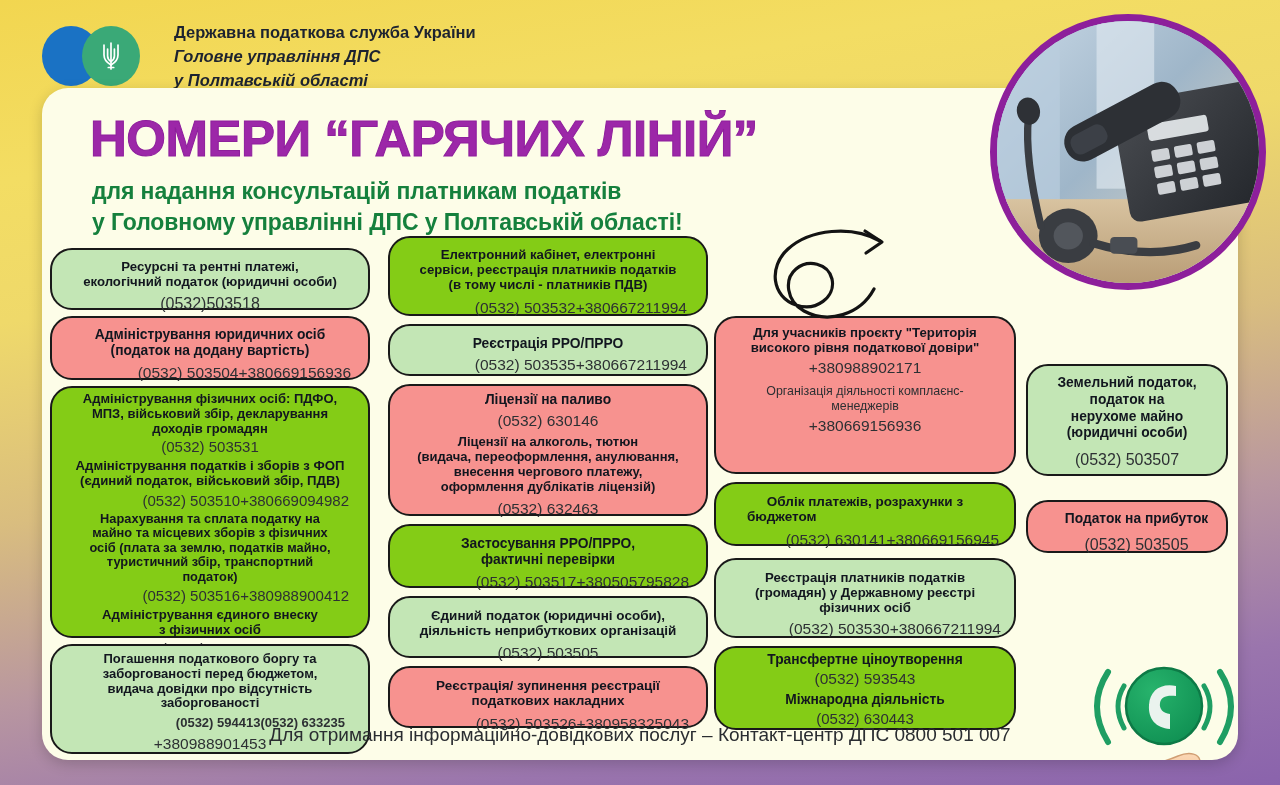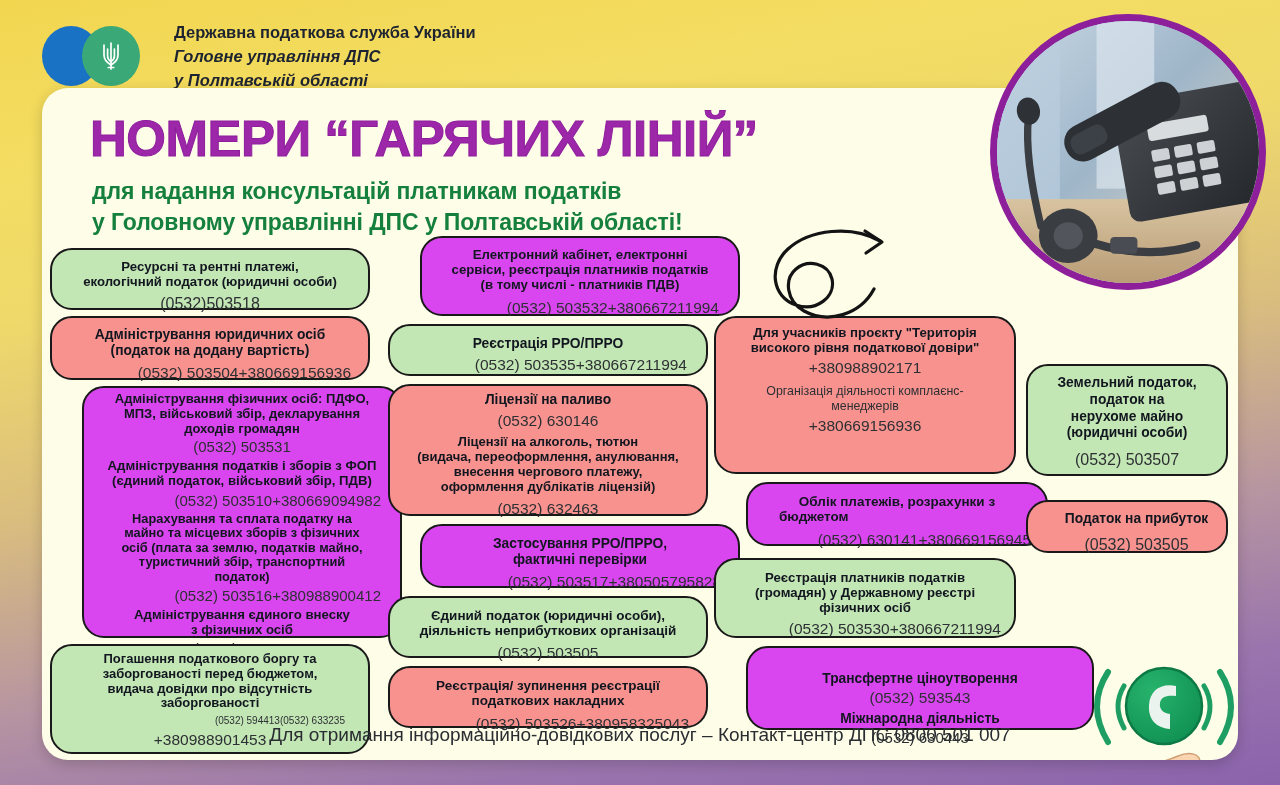--- a/index.html
+++ b/index.html
@@ -47,21 +47,21 @@
     font-size:23px;font-weight:bold;color:#15803d;line-height:1.33;
     letter-spacing:-0.1px;
   }
   .swirl{position:absolute;left:690px;top:135px;width:160px;height:130px;z-index:5;}
 
   
   .box{position:absolute;border:2px solid #191919;border-radius:22px;
        box-sizing:border-box;padding:6px 9px;text-align:center;}
   .box.green{background:#c3e6b5;}
   .box.red{background:#f7928f;}
-  .box.blue{background:#d946ef;margin-left:32px;}
+  .box.blue{background:#84cc16;}
   .t{font-weight:bold;color:#12161f;line-height:1.14;}
   .p{color:#2d3033;line-height:1.2;}
   .row{display:flex;justify-content:flex-end;align-items:baseline;}
 
   
   .callicon{position:absolute;left:1022px;top:562px;width:200px;height:160px;z-index:4;}
 
   .footer{
     position:absolute;left:0;right:0;bottom:14px;text-align:center;
     font-size:19px;color:#2a2d31;
@@ -216,21 +216,21 @@
     <div class="p" style="font-size:15px;padding-top:2px;">(0532) 503511</div>
   </div>
 
   <div class="box green" style="left:8px;top:556px;width:320px;height:110px;padding-top:6px;">
     <div class="t" style="font-size:13px;">
       <div>Погашення податкового боргу та</div>
       <div>заборгованості перед бюджетом,</div>
       <div>видача довідки про відсутність</div>
       <div>заборгованості</div>
     </div>
-    <div class="row p" style="font-size:10px;padding:4px 14px 0;">
+    <div class="row p" style="font-size:13px;padding:4px 14px 0;font-weight:bold;">
       <span>(0532) 594413</span>
       <span>(0532) 633235</span>
     </div>
     <div class="p" style="font-size:15.5px;padding-top:4px;">+380988901453</div>
   </div>
 
   <div class="box blue" style="left:346px;top:148px;width:320px;height:80px;">
     <div class="t" style="font-size:13.2px;padding-top:3px;">
       <div>Електронний кабінет, електронні</div>
       <div>сервіси, реєстрація платників податків</div>
@@ -321,21 +321,21 @@
       <div>Реєстрація платників податків</div>
       <div>(громадян) у Державному реєстрі</div>
       <div>фізичних осіб</div>
     </div>
     <div class="row p" style="font-size:15.5px;padding:5px 4px 0;">
       <span>(0532) 503530</span>
       <span>+380667211994</span>
     </div>
   </div>
 
-  <div class="box blue" style="left:672px;top:558px;width:348px;height:84px;padding-top:23px;">
+  <div class="box blue" style="left:672px;top:558px;width:302px;height:84px;padding-top:4px;">
     <div class="t" style="font-size:13.8px;">Трансфертне ціноутворення</div>
     <div class="p" style="font-size:15.5px;padding:2px 0 4px;">(0532) 593543</div>
     <div class="t" style="font-size:13.8px;">Міжнародна діяльність</div>
     <div class="p" style="font-size:15px;padding-top:2px;">(0532) 630443</div>
   </div>
 
   <div class="box green" style="left:984px;top:276px;width:202px;height:112px;padding-top:9px;">
     <div class="t" style="font-size:13.8px;line-height:1.22;">
       <div>Земельний податок,</div>
       <div>податок на</div>

